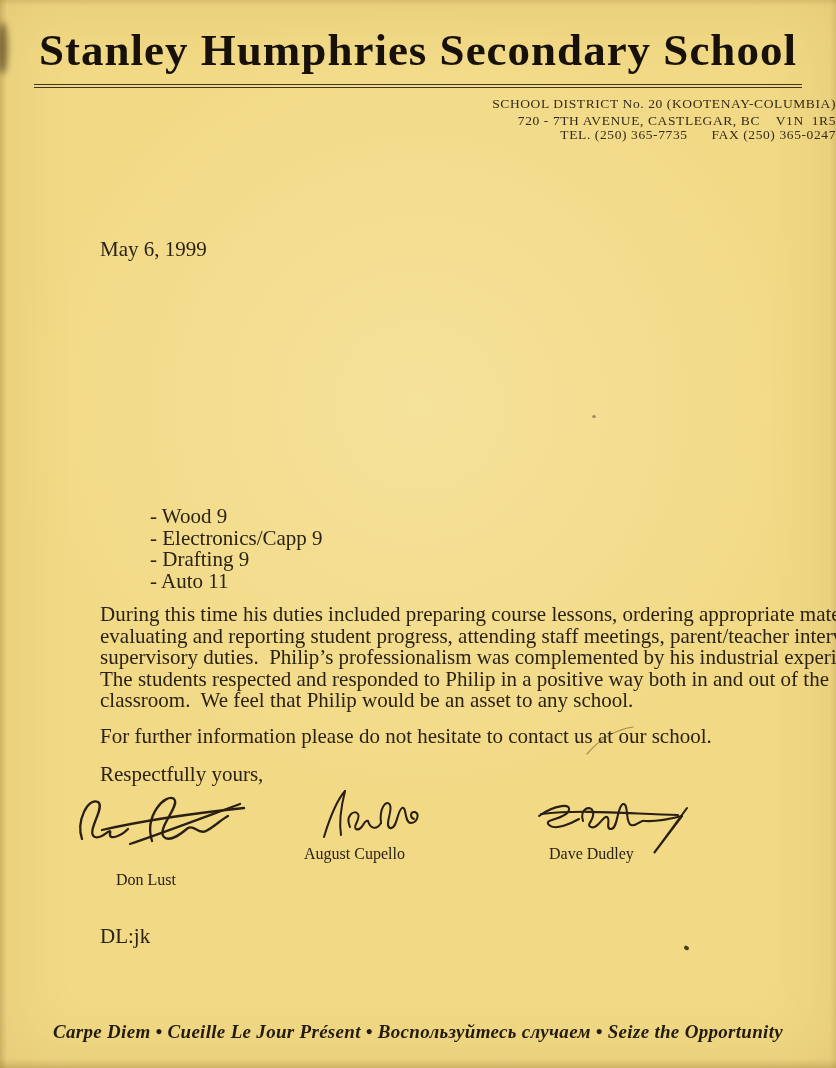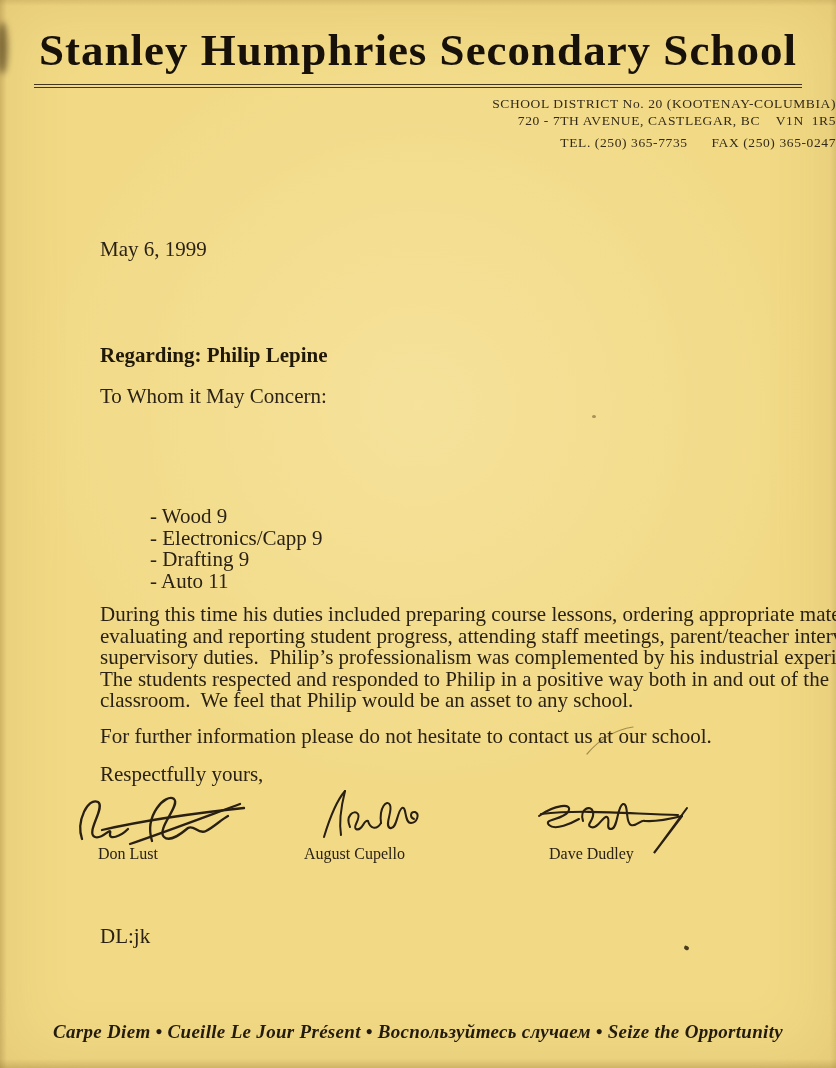--- a/index.html
+++ b/index.html
@@ -35,21 +35,21 @@
   .letterhead-info {
     position:absolute; left:0; right:0;
     text-align:right;
     font-size:13.5px; line-height:17px; letter-spacing:0.6px;
     color:#30271700;
     color:#332a19;
     white-space:pre;
   }
   .li1 { top:95px; }
   .li2 { top:112px; }
-  .li3 { top:134px;margin-left:13px; }
+  .li3 { top:126px;margin-left:13px; }
   .bodytext {
     position:absolute; left:100px;
     font-size:21px; line-height:21.5px;
     white-space:pre;
     color:#2b2215;
   }
   .bold { font-weight:bold; }
   .date-line      { top:239px; }
   .regarding-line { top:345px; color:#201809; }
   .salutation     { top:386px; }
@@ -98,22 +98,20 @@
 
 <div class="paper">
 
   <div class="school-name">Stanley Humphries Secondary School</div>
   <div class="rule"></div>
   <div class="letterhead-info li1">SCHOOL DISTRICT No. 20 (KOOTENAY-COLUMBIA)</div>
   <div class="letterhead-info li2">720 - 7TH AVENUE, CASTLEGAR, BC    V1N  1R5</div>
   <div class="letterhead-info li3">TEL. (250) 365-7735      FAX (250) 365-0247</div>
 
   <div class="bodytext date-line">May 6, 1999</div>
-  <div class="bodytext regarding-line bold">Regarding: Philip Lepine</div>
-  <div class="bodytext salutation">To Whom it May Concern:</div>
   <div class="bodytext subjects">- Wood 9
 - Electronics/Capp 9
 - Drafting 9
 - Auto 11</div>
   <div class="bodytext para2">During this time his duties included preparing course lessons, ordering appropriate materials,
 evaluating and reporting student progress, attending staff meetings, parent/teacher interviews and
 supervisory duties.  Philip’s professionalism was complemented by his industrial experiences.
 The students respected and responded to Philip in a positive way both in and out of the
 classroom.  We feel that Philip would be an asset to any school.</div>
   <div class="bodytext closing">For further information please do not hesitate to contact us at our school.</div>
@@ -140,21 +138,21 @@
     <svg width="166" height="76" viewBox="0 0 166 76" fill="none" stroke="#291f12" stroke-width="2.1" stroke-linecap="round">
       <path d="M7,27 C22,16 42,13 36,23 C30,31 11,30 17,36 C23,42 40,34 47,30"></path>
       <path d="M51,32 C47,20 59,15 61,23 C63,31 53,36 59,38 C66,41 71,26 75,28 C79,30 73,40 79,40"></path>
       <path d="M79,40 C86,40 85,17 91,15 C97,14 93,34 99,36 C105,38 109,30 113,32"></path>
       <path d="M113,32 C125,33 138,30 150,27"></path>
       <path d="M150,27 L122,64 L155,19"></path>
       <path d="M9,25 C52,20 100,25 146,26"></path>
     </svg>
   </div>
 
-  <div class="sig-name" style="left:98px;">Don Lust</div>
+  <div class="sig-name" style="left:116px;margin-top:26px;">Don Lust</div>
   <div class="sig-name" style="left:304px;">August Cupello</div>
   <div class="sig-name" style="left:549px;">Dave Dudley</div>
 
   <div class="bodytext ref-line">DL:jk</div>
 
   <div class="footer-motto">Carpe Diem • Cueille Le Jour Présent • Воспользуйтесь случаем  • Seize the Opportunity</div>
 
   <div class="edge-smudge"></div>
   <div class="speck-a"></div>
   <div class="speck-b"></div>

